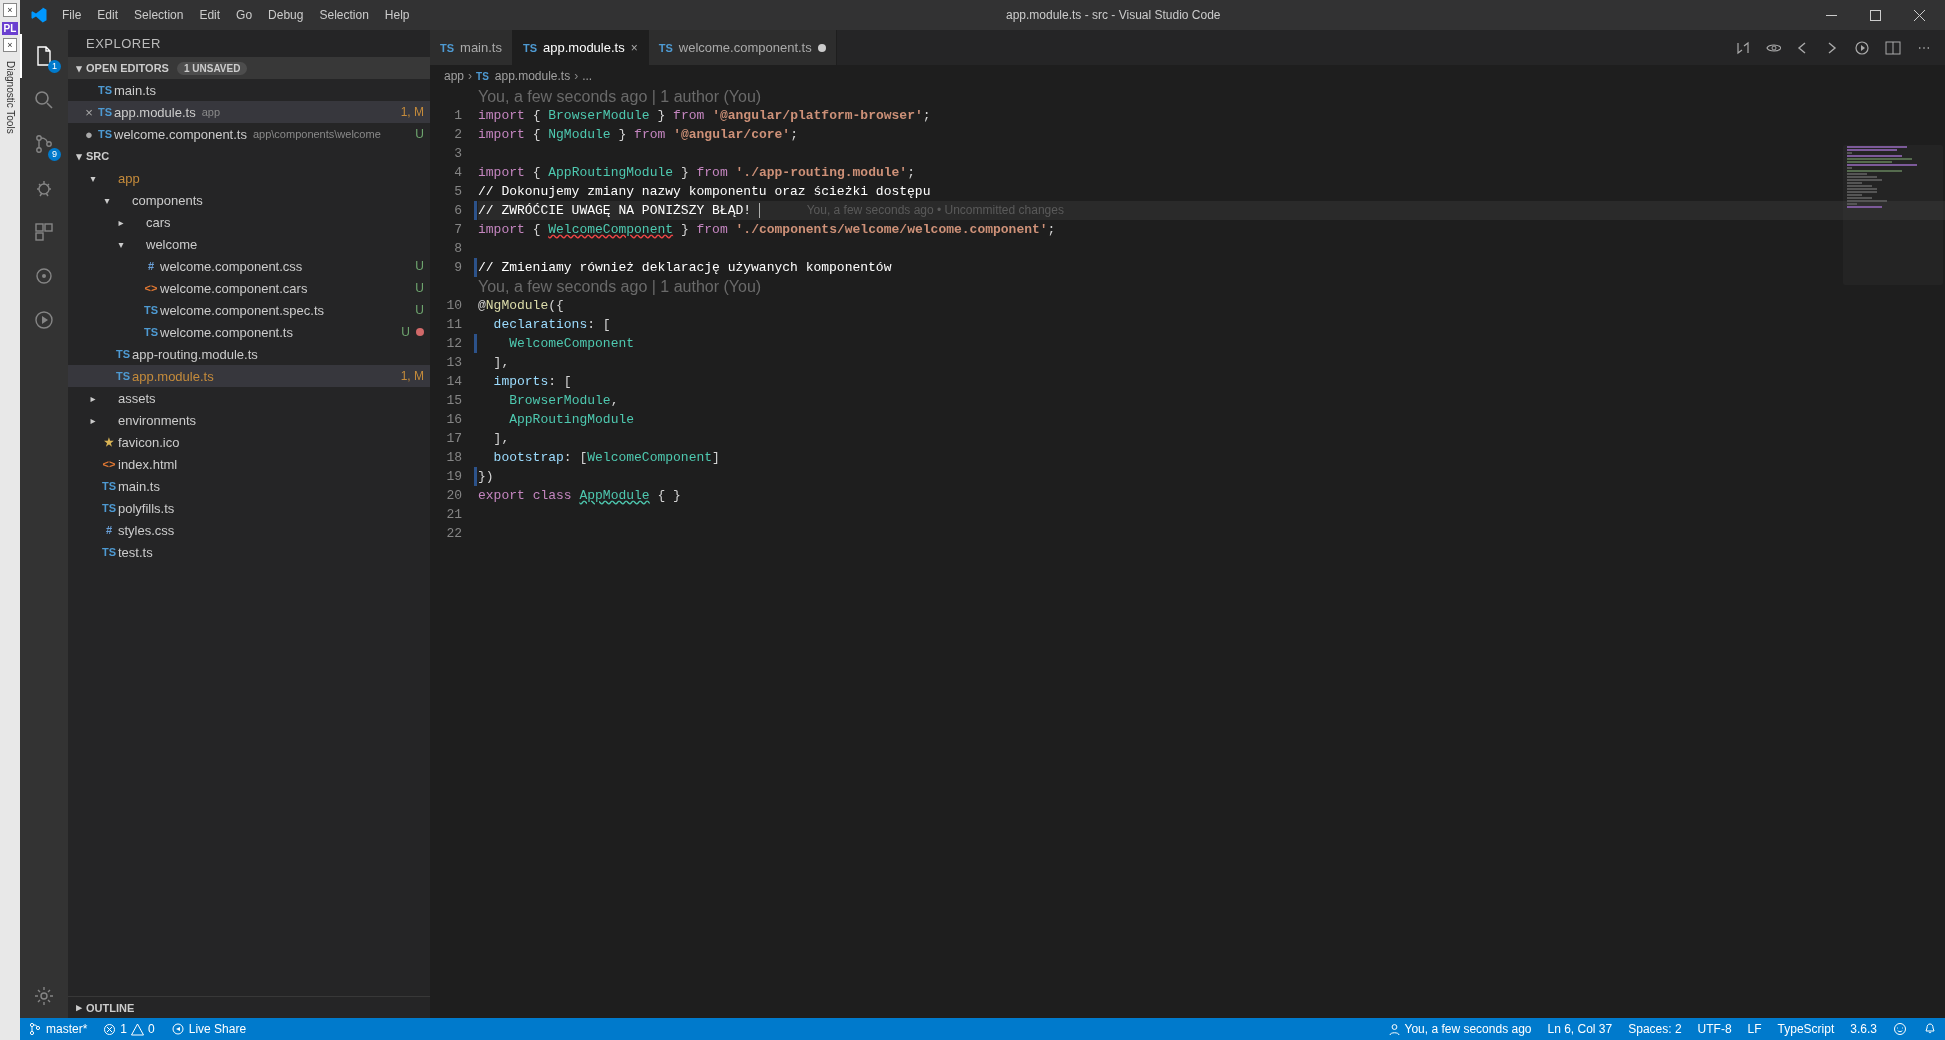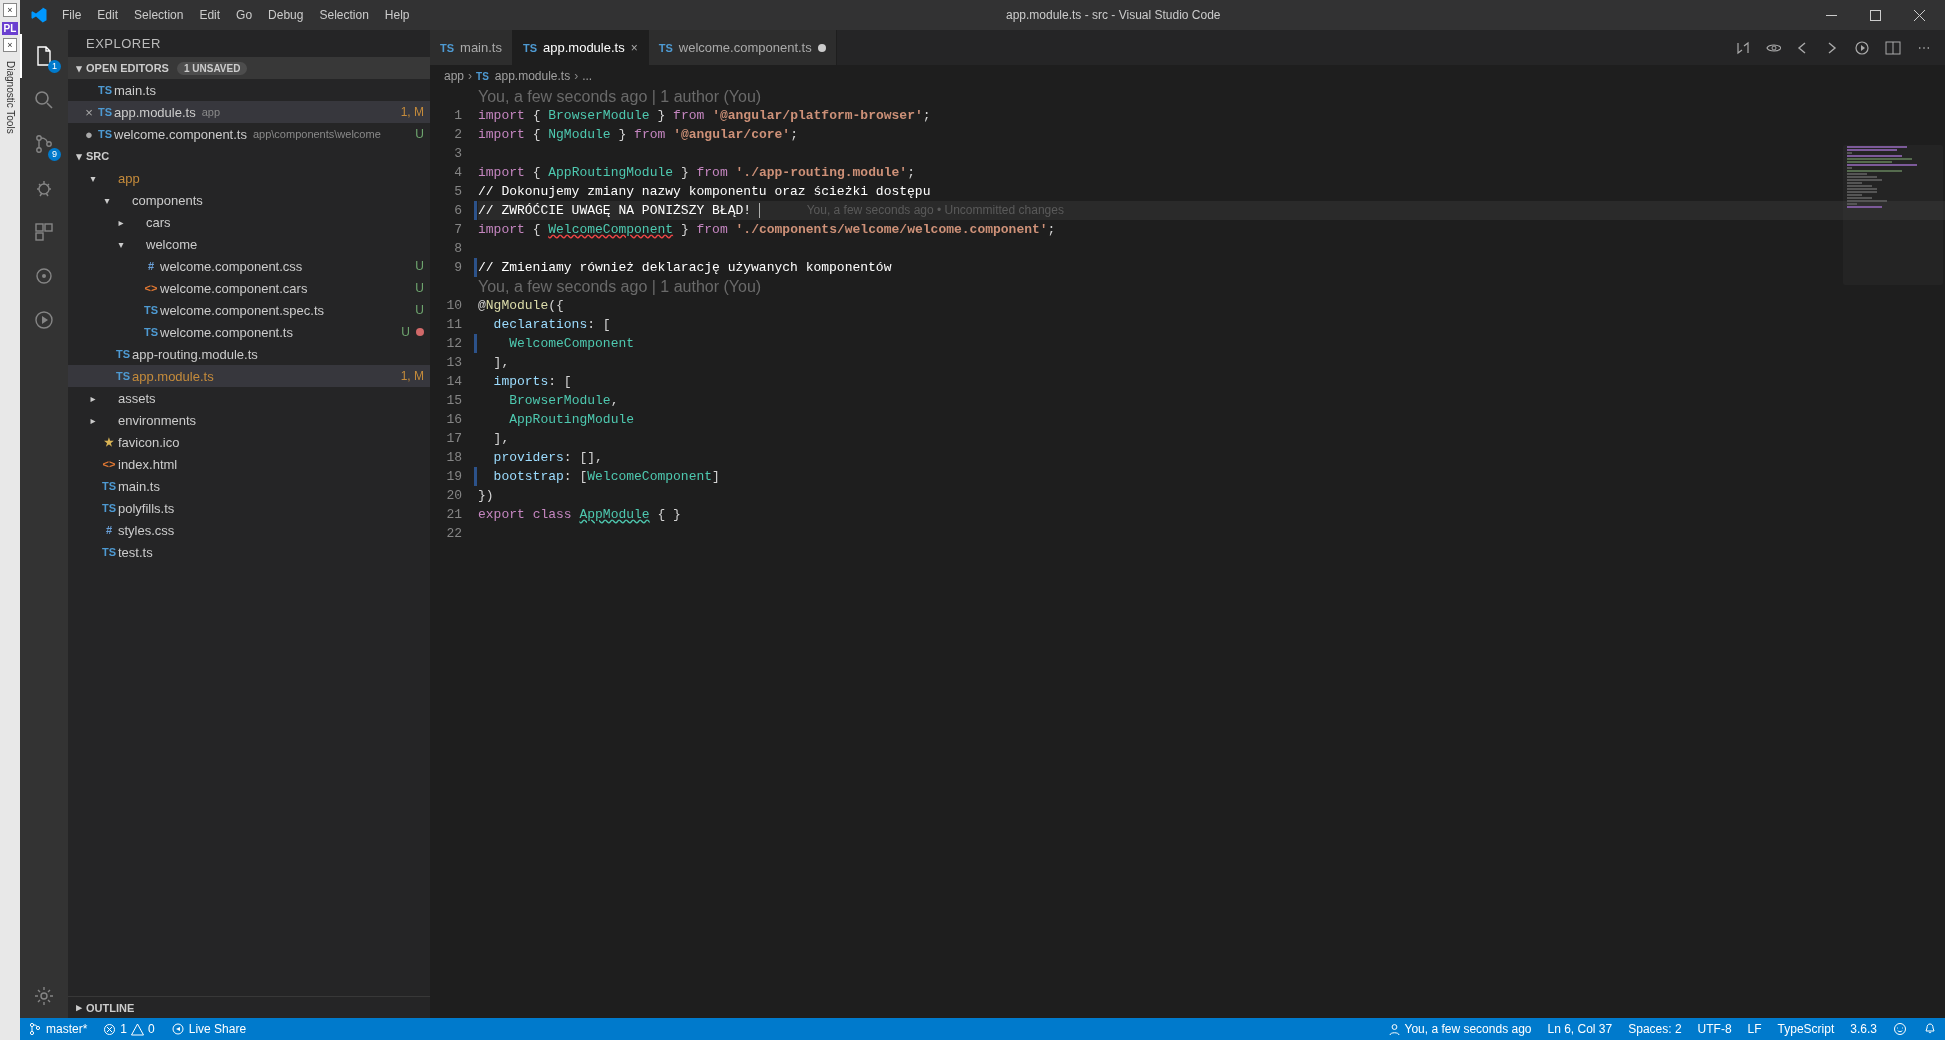--- a/index.html
+++ b/index.html
@@ -584,21 +584,20 @@
             <div class="codeline"><span class="cm">// Zmieniamy również deklarację używanych komponentów</span></div>
             <div class="codehead">You, a few seconds ago | 1 author (You)</div>
             <div class="codeline"><span class="white">@</span><span class="at">NgModule</span><span class="white">({</span></div>
             <div class="codeline">  <span class="prop">declarations</span><span class="white">: [</span></div>
             <div class="codeline">    <span class="cls">WelcomeComponent</span></div>
             <div class="codeline">  <span class="white">],</span></div>
             <div class="codeline">  <span class="prop">imports</span><span class="white">: [</span></div>
             <div class="codeline">    <span class="cls">BrowserModule</span><span class="white">,</span></div>
             <div class="codeline">    <span class="cls">AppRoutingModule</span></div>
             <div class="codeline">  <span class="white">],</span></div>
-            <div class="codeline">  <span class="prop">providers</span><span class="white">: [],</span></div>
             <div class="codeline">  <span class="prop">bootstrap</span><span class="white">: [</span><span class="cls">WelcomeComponent</span><span class="white">]</span></div>
             <div class="codeline"><span class="white">})</span></div>
             <div class="codeline"><span class="kw">export</span> <span class="kw">class</span> <span class="cls-u">AppModule</span> <span class="white">{ }</span></div>
             <div class="codeline">&nbsp;</div>
           </div>
         <div class="minimap">
           <div class="mm-line mm-kw" style="width:60%"></div>
           <div class="mm-line mm-kw" style="width:50%"></div>
           <div class="mm-line" style="width:5%"></div>
           <div class="mm-line mm-kw" style="width:55%"></div>

